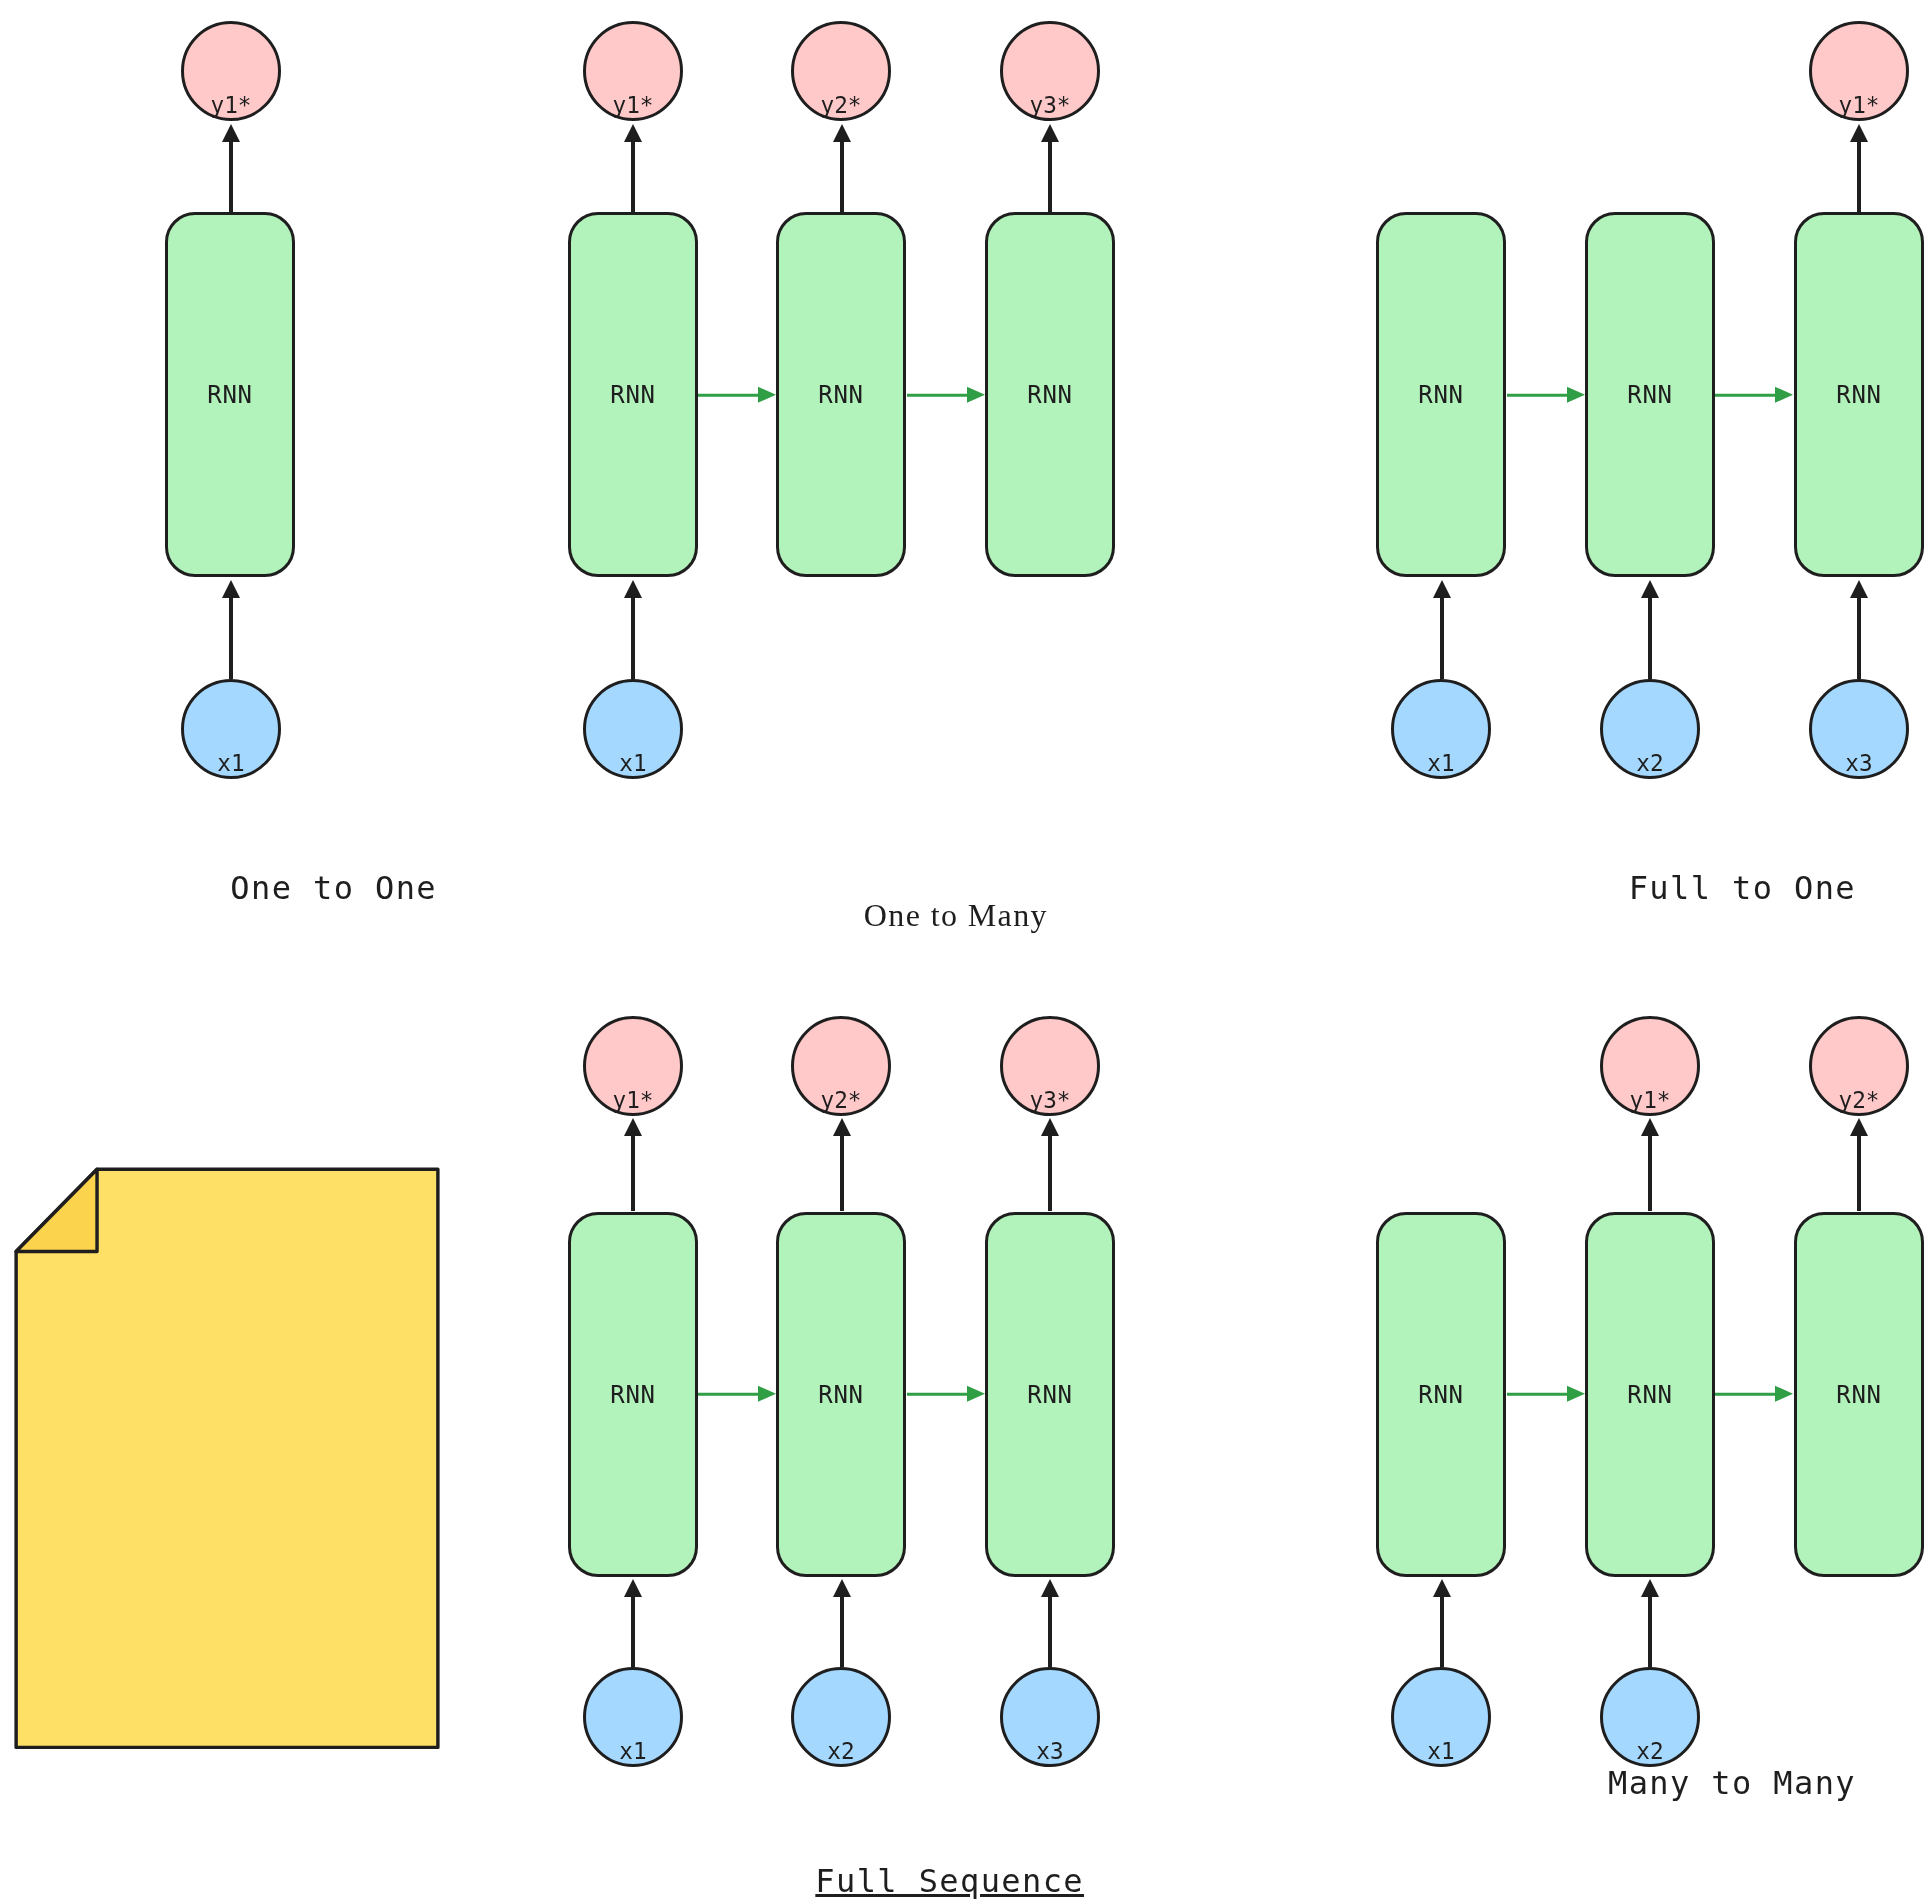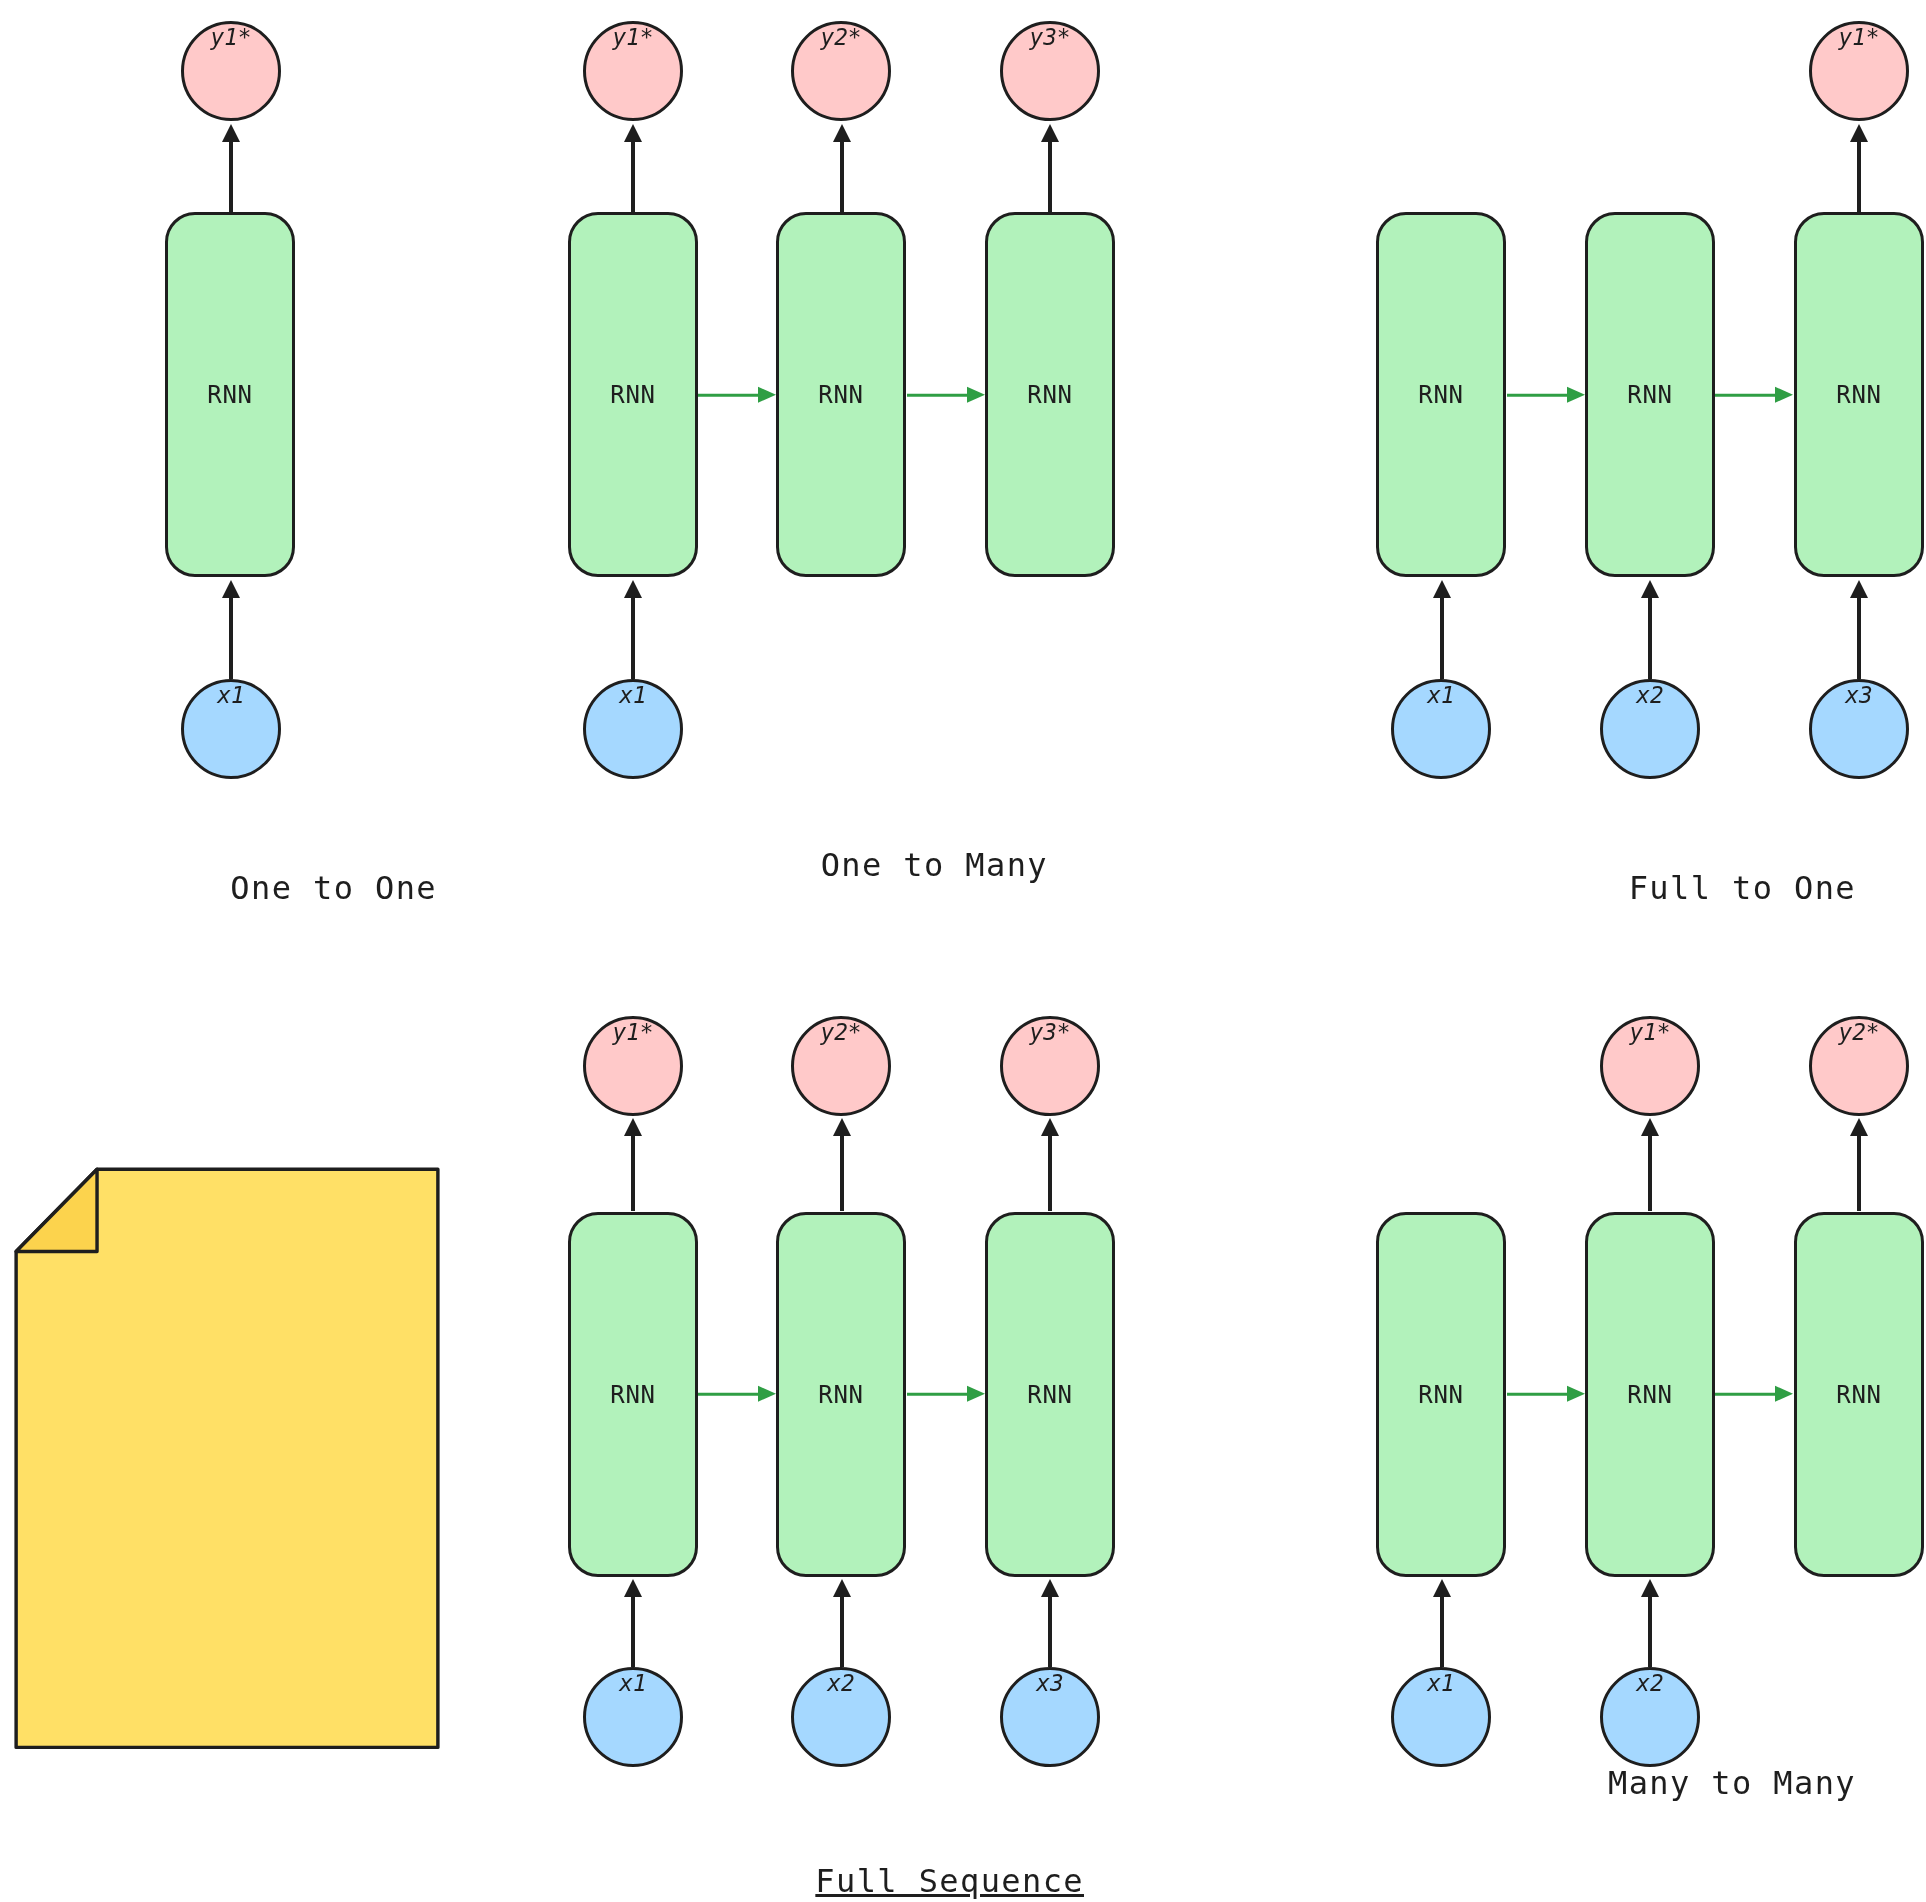--- a/index.html
+++ b/index.html
@@ -21,23 +21,22 @@
 
   .rnn{
     position:absolute;width:130px;height:365px;border-radius:30px;
     border:3.4px solid var(--stroke);background:var(--rnn-fill);
     display:flex;align-items:center;justify-content:center;
     font-size:24px;letter-spacing:0.7px;
   }
   .node{
     position:absolute;width:100px;height:100px;border-radius:50%;
     border:3.4px solid var(--stroke);
-    display:flex;align-items:flex-start;justify-content:center;
+    display:flex;align-items:flex-end;justify-content:center;
     font-size:22.7px;
-    font-style:italic;
   }
   .input{background:var(--input-fill);}
   .output{background:var(--output-fill);}
 
   .arrow-v{
     position:absolute;width:18px;transform:translateX(-50%);
     display:flex;flex-direction:column;align-items:center;
   }
   .arrow-v .head{
     width:0;height:0;
@@ -134,21 +133,21 @@
       <div class="shaft"></div>
         <div class="head"></div>
     </div>
     <div class="arrow-v" style="left:633px;top:580px;height:99px;">
       <div class="head"></div>
         <div class="shaft"></div>
     </div>
     <div class="node input" style="left:583px;top:679px;">
       <span>x1</span>
     </div>
-    <div class="caption" style="left:636px;top:846px;">One to Many</div>
+    <div class="caption" style="left:636px;top:897px;font-family:Liberation Serif, serif;">One to Many</div>
   </div>
 
   <div>
     <div class="node output" style="left:1809px;top:21px;">
       <span>y1*</span>
     </div>
     <div class="arrow-v" style="left:1859px;top:124px;height:89px;">
       <div class="head"></div>
         <div class="shaft"></div>
     </div>

